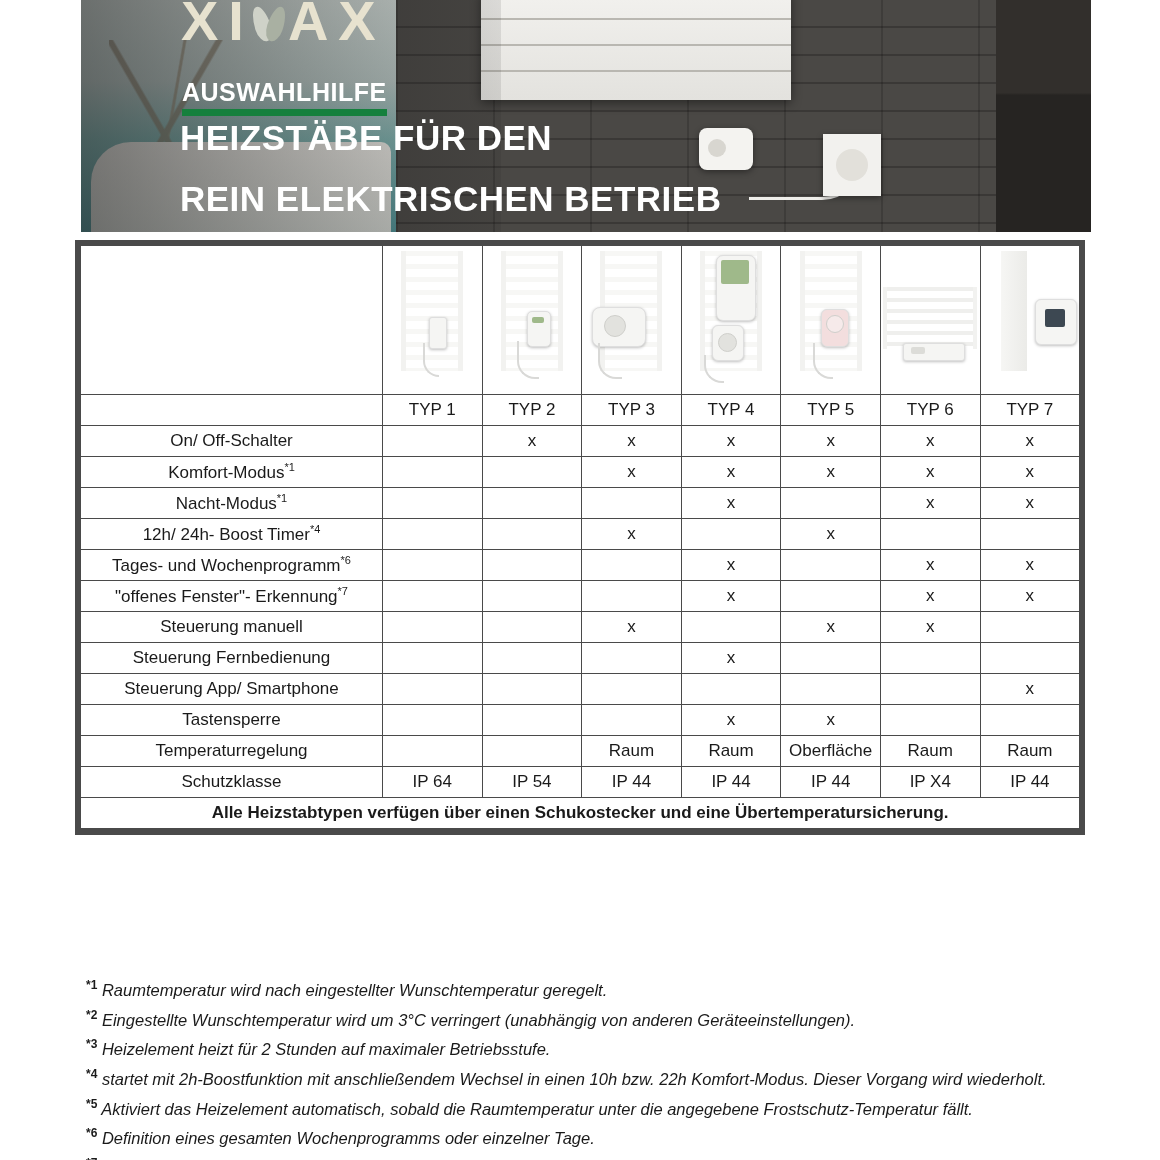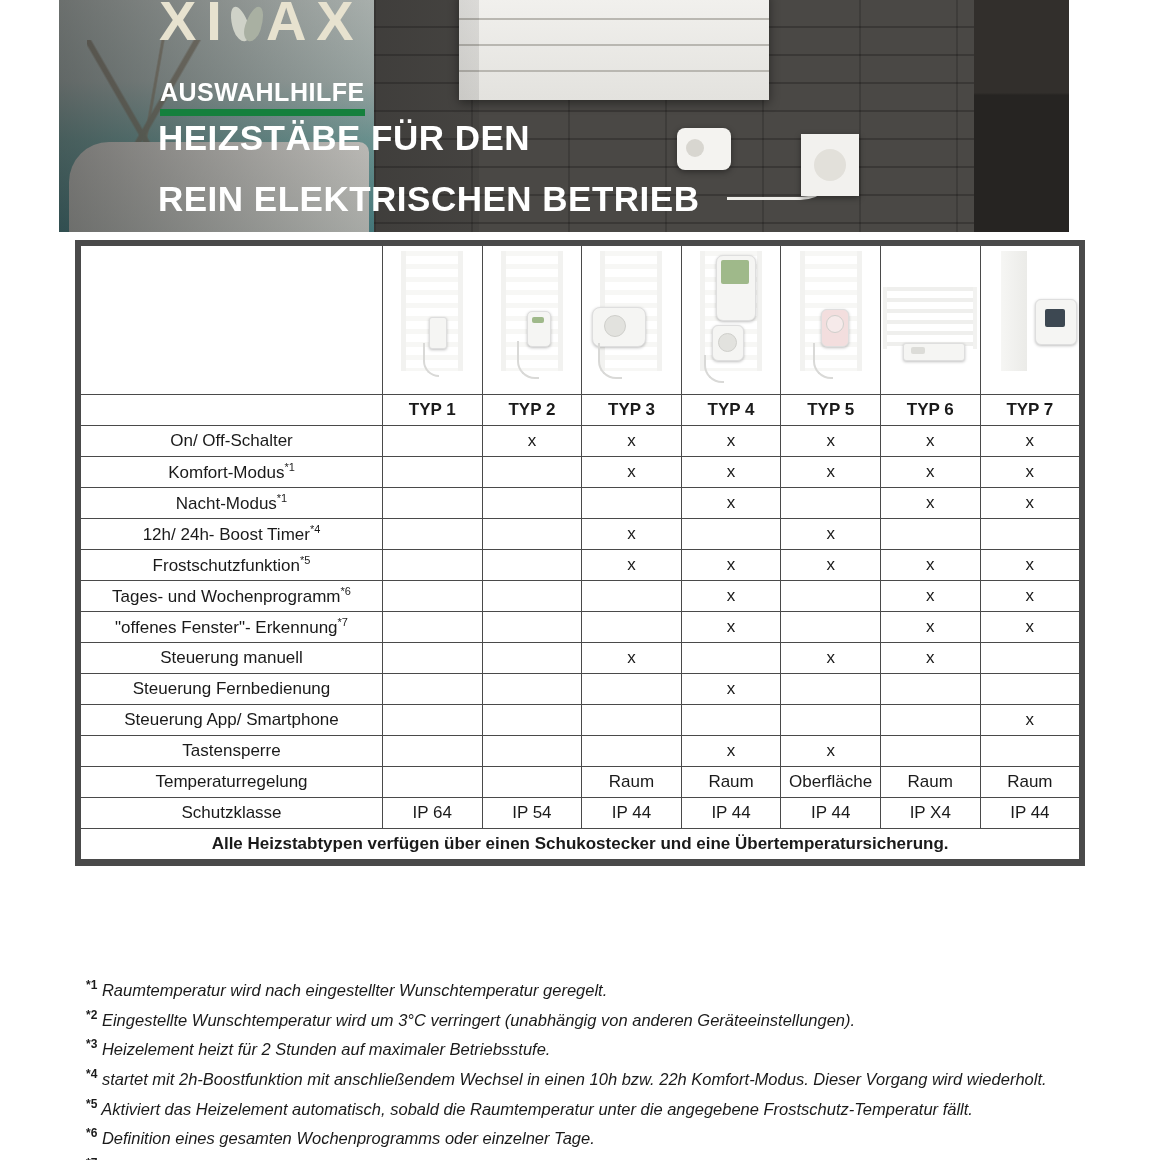--- a/index.html
+++ b/index.html
@@ -13,21 +13,21 @@
   }
   .page {
     position: relative;
     width: 1160px;
     height: 1160px;
   }
 
   
   .hero {
     position: absolute;
-    left: 59px;
+    left: 81px;
     top: 0;
     width: 1010px;
     height: 232px;
     overflow: hidden;
     background: #2b2a28;
   }
   .hero-bath {
     position: absolute;
     left: 0; top: 0;
     width: 315px; height: 232px;
@@ -279,21 +279,21 @@
     border-radius: 2px;
   }
   .knob {
     position: absolute;
     border-radius: 50%;
     background: #e2e2de;
     border: 1px solid #cfcfcb;
   }
   .typ {
     font-size: 21px;
-    font-weight: bold;
+    font-weight: normal;
     height: 34px;
     margin-top: 48px;
   }
   .note-row td {
     background: #fdf6dd;
     font-size: 19px;
     font-weight: bold;
     height: 38px;
     color: #111;
   }
@@ -459,30 +459,20 @@
             <td class="label">12h/ 24h- Boost Timer<sup>*4</sup></td>
             <td></td>
             <td></td>
             <td>x</td>
             <td></td>
             <td>x</td>
             <td></td>
             <td></td>
           </tr>
           <tr>
-            <td class="label">Frostschutzfunktion<sup>*5</sup></td>
-            <td></td>
-            <td></td>
-            <td>x</td>
-            <td>x</td>
-            <td>x</td>
-            <td>x</td>
-            <td>x</td>
-          </tr>
-          <tr>
             <td class="label">Tages- und Wochenprogramm<sup>*6</sup></td>
             <td></td>
             <td></td>
             <td></td>
             <td>x</td>
             <td></td>
             <td>x</td>
             <td>x</td>
           </tr>
           <tr>

